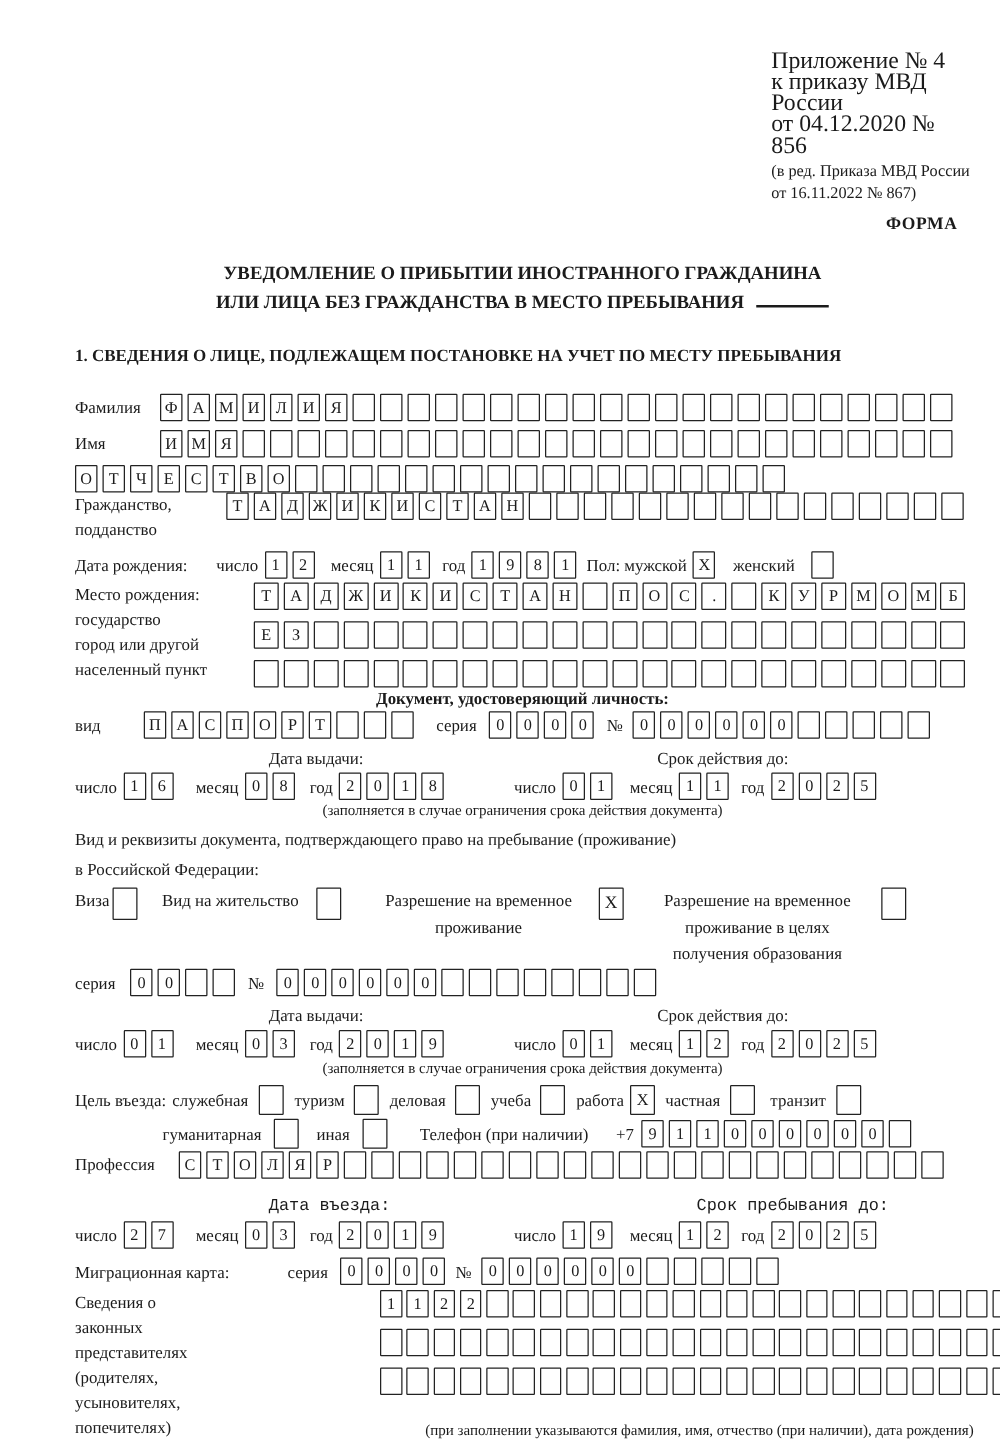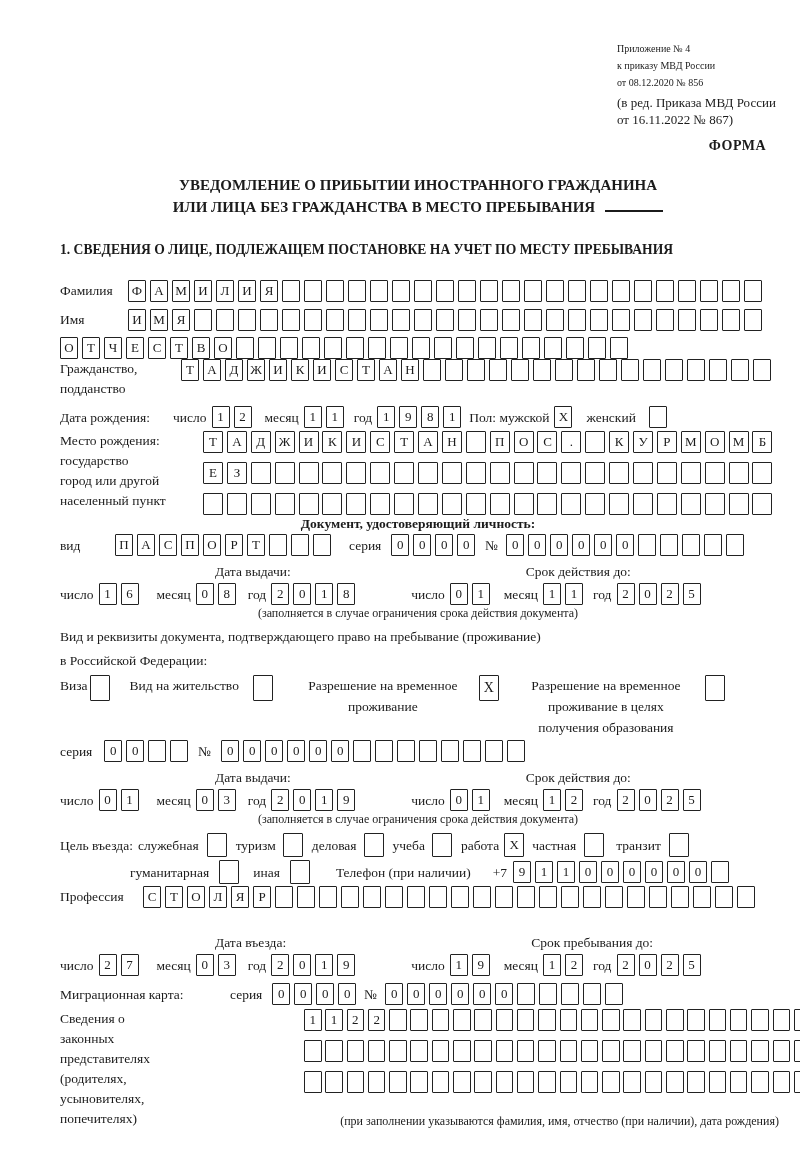--- a/index.html
+++ b/index.html
@@ -2,21 +2,21 @@
 <html><head>
 <meta charset="utf-8">
 <style>
   html,body{margin:0;padding:0;background:#ffffff;}
   .page{
     width:800px;height:1163px;background:#ffffff;color:#1b1b1b;
     font-family:"Liberation Serif","DejaVu Serif",serif;
     position:relative;box-sizing:border-box;
     padding:40px 24px 0 60px;overflow:hidden;
   }
-  .hdr{margin-left:557px;font-size:10px;line-height:17px;}
+  .hdr{margin-left:557px;font-size:19px;line-height:17px;}
   .hdr2{margin-left:557px;font-size:13px;line-height:17px;margin-top:3px;}
   .forma{margin-top:10px;text-align:right;padding-right:10px;font-weight:bold;font-size:14px;letter-spacing:.5px;}
   .title{margin-top:20px;text-align:center;font-weight:bold;font-size:15px;line-height:22px;}
   .blank-line{display:inline-block;width:58px;border-bottom:2px solid #1b1b1b;height:14px;margin-left:10px;}
   .section{margin-top:24px;font-weight:bold;font-size:13.6px;white-space:nowrap;}
   .row{display:flex;align-items:flex-start;}
   .lbl{font-size:13.5px;line-height:21px;flex:none;white-space:nowrap;}
   .lblcol{display:flex;flex-direction:column;flex:none;}
   .lblcol .lbl{line-height:20px;}
   .cells{display:flex;flex:none;}
@@ -40,21 +40,21 @@
   .ckl{font-size:13.5px;line-height:21px;text-align:center;flex:none;}
 </style>
 </head>
 <body>
 
 <div class="page">
 
   <div class="hdr">
     <div>Приложение № 4</div>
     <div>к приказу МВД России</div>
-    <div>от 08.12.2020 № 856</div>
+    <div>от 04.12.2020 № 856</div>
   </div>
   <div class="hdr2">
     <div>(в ред. Приказа МВД России</div>
     <div>от 16.11.2022 № 867)</div>
   </div>
   <div class="forma">ФОРМА</div>
 
   <div class="title">
     <div>УВЕДОМЛЕНИЕ О ПРИБЫТИИ ИНОСТРАННОГО ГРАЖДАНИНА</div>
     <div><span>ИЛИ ЛИЦА БЕЗ ГРАЖДАНСТВА В МЕСТО ПРЕБЫВАНИЯ</span><span class="blank-line"></span></div>
@@ -586,21 +586,21 @@
         <span class="cell"></span>
         <span class="cell"></span>
         <span class="cell"></span>
         <span class="cell"></span>
         <span class="cell"></span>
         <span class="cell"></span>
         <span class="cell"></span>
       </div>
   </div>
 
-  <div class="row" style="margin-top:24px;">
+  <div class="row" style="margin-top:12px;font-family:Liberation Mono, monospace;">
     <span class="lbl" style="margin-left:155px;">Дата въезда:</span>
     <span class="lbl" style="margin-left:245px;">Срок пребывания до:</span>
   </div>
 
   <div class="row" style="margin-top:1px;align-items:center;">
     <span class="dg">
         <span class="lbl">число</span>
         <span class="cells">
           <span class="cell">2</span>
           <span class="cell">7</span>

